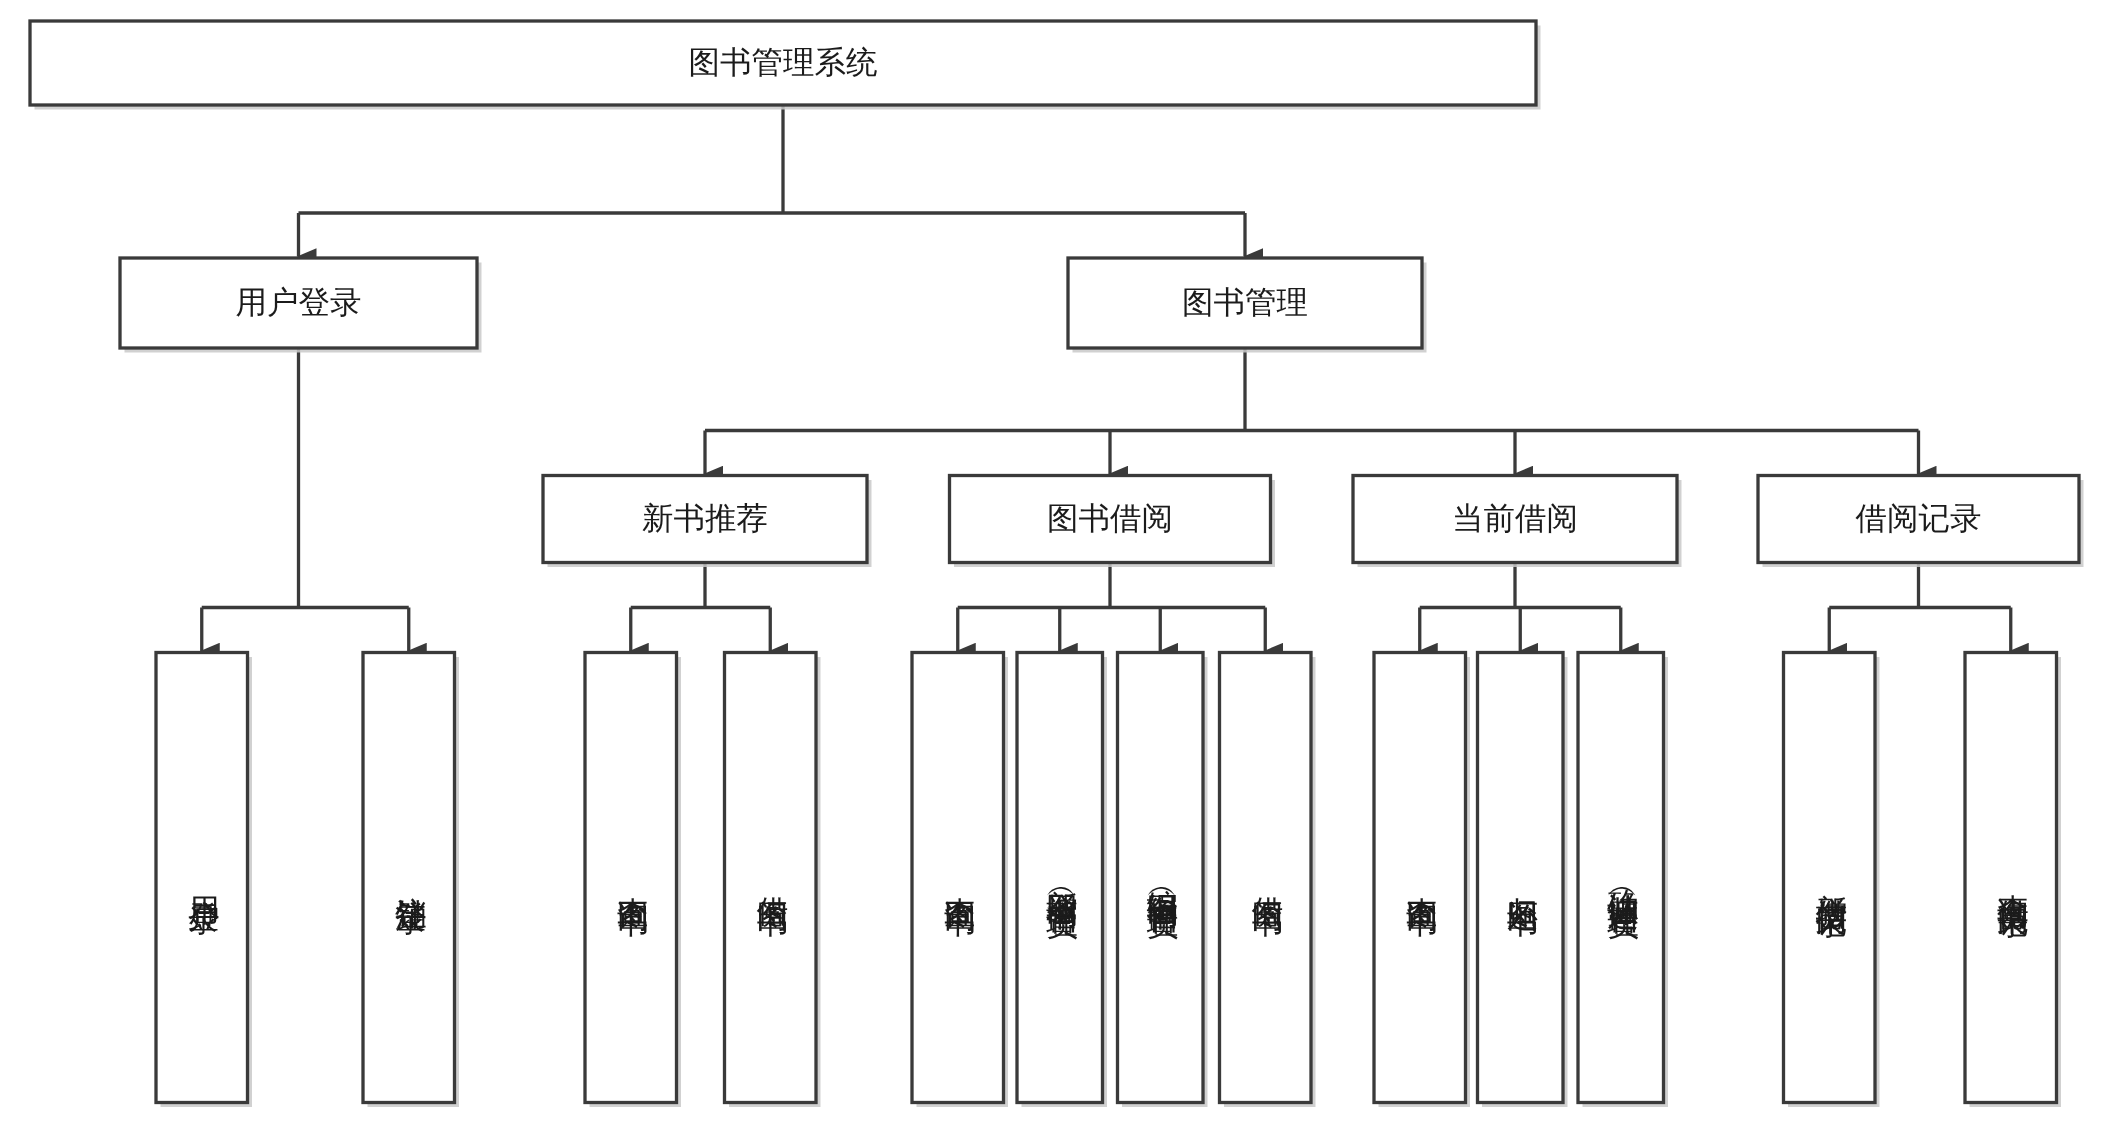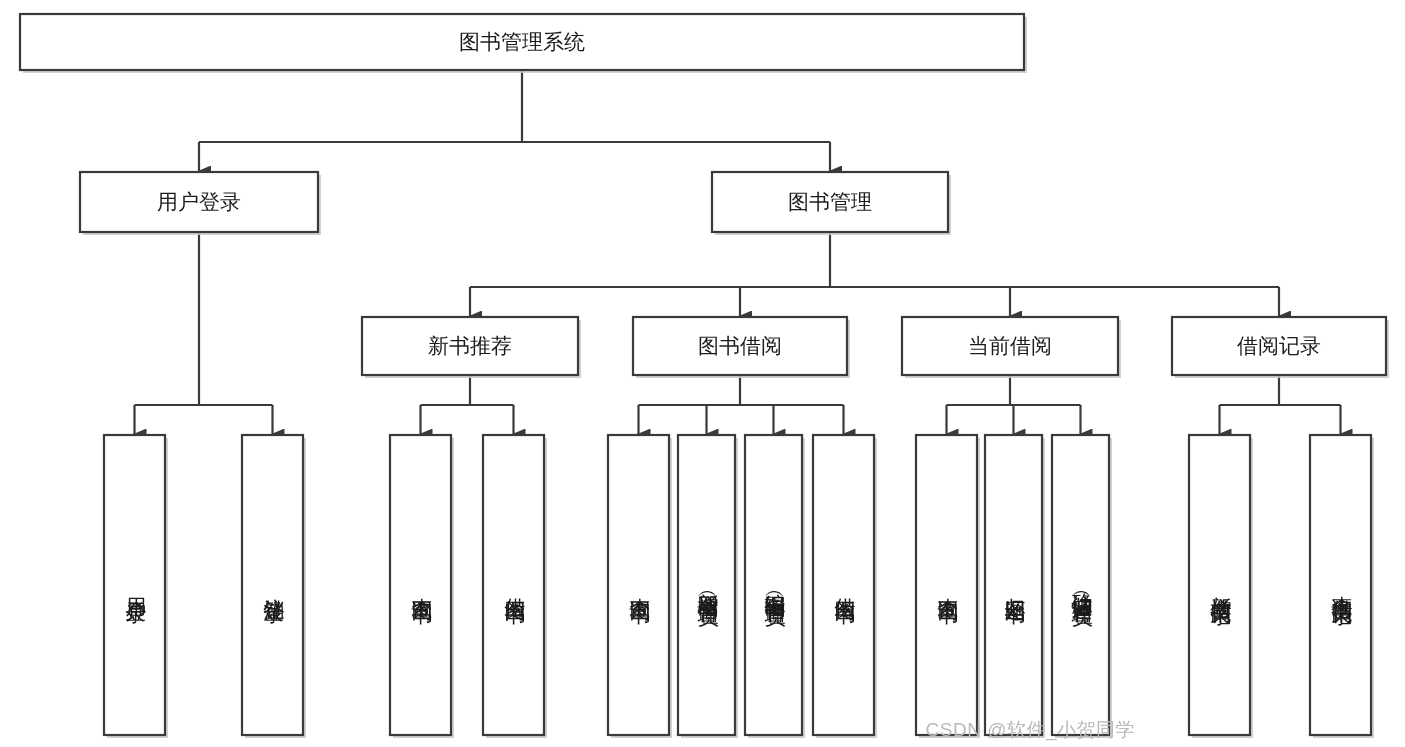--- a/index.html
+++ b/index.html
@@ -228,14 +228,13 @@
           <text class="node-label-vertical" x="1219.5" y="585">新增借阅记录</text>
         </g>
         <g>
           <rect x="1313" y="438" width="61" height="300" class="node-shadow"></rect>
           <rect x="1310" y="435" width="61" height="300" class="node-box"></rect>
           <text class="node-label-vertical" x="1340.5" y="585">查询借阅记录</text>
         </g>
       </g>
   </svg>
 
-  <div class="watermark-text">CSDN @软件_小贺同学</div>
 </div>
 
 </body></html>

